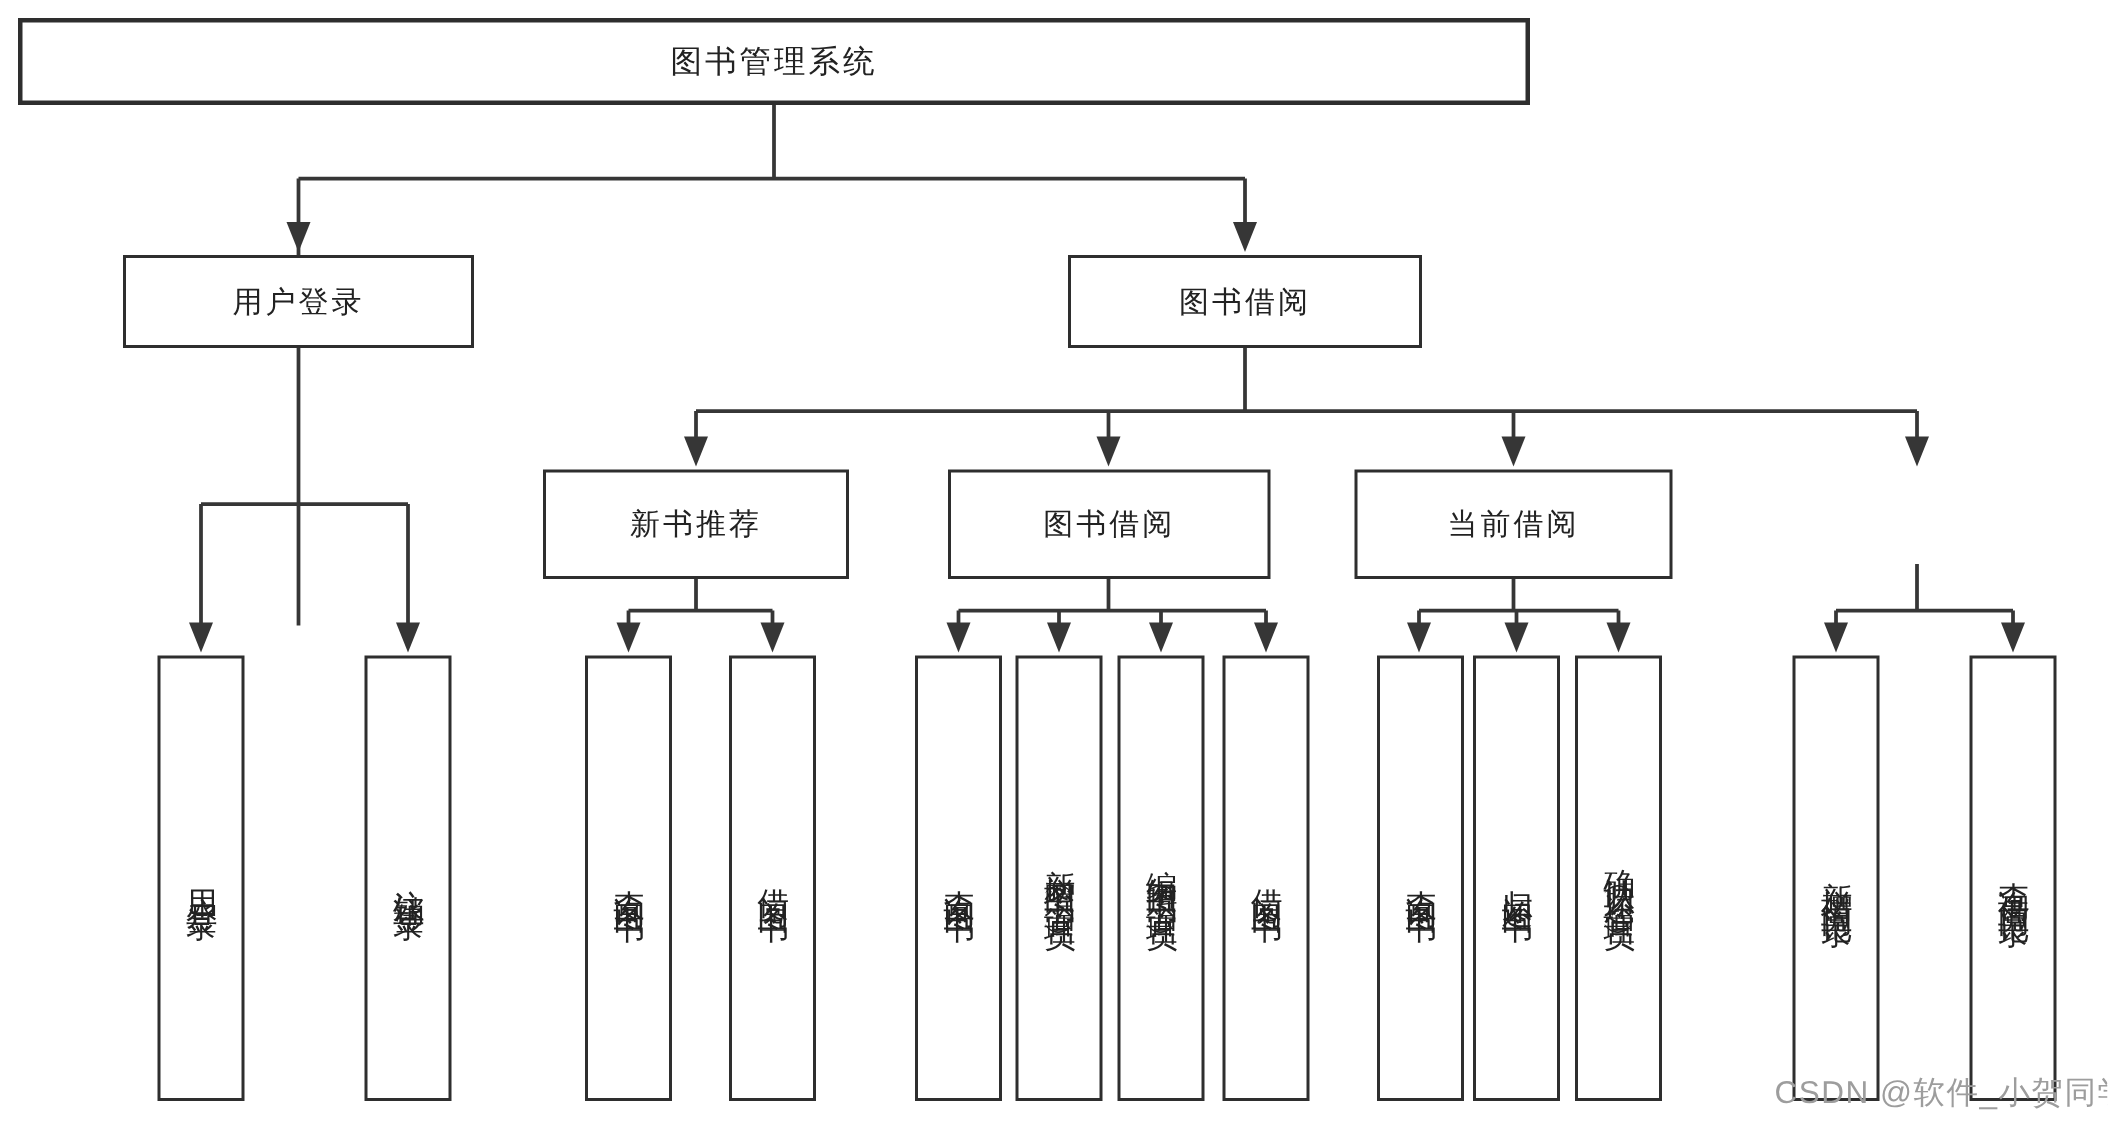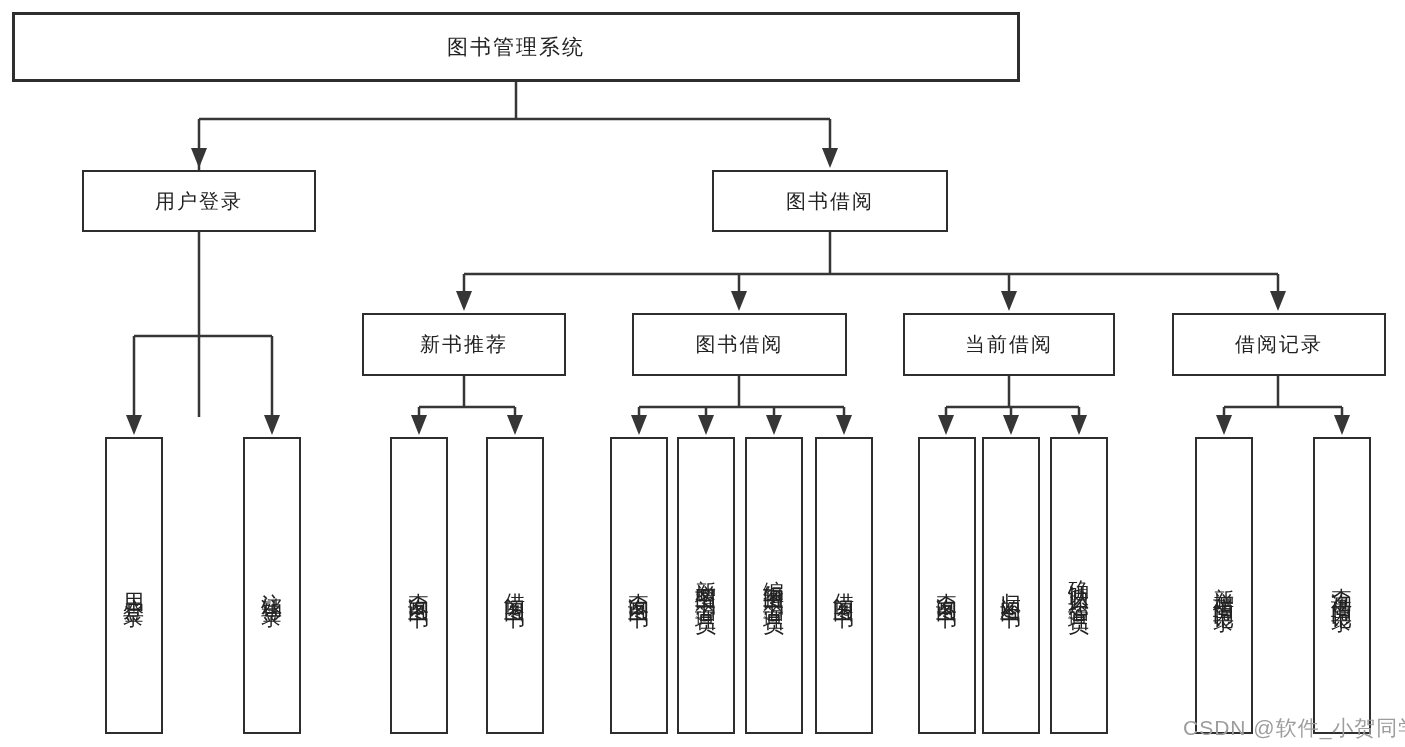--- a/index.html
+++ b/index.html
@@ -29,26 +29,26 @@
     display: flex;
     align-items: center;
     justify-content: center;
     color: #222222;
     font-size: 20px;
     letter-spacing: 2px;
     white-space: nowrap;
   }
   .node.root {
     left: 12px; top: 12px;
-    width: 1008px; height: 70px;
+    width: 1008px; height: 58px;
     border-width: 3px;
     font-size: 21px;
   }
   .node.l2 { top: 170px; height: 62px; }
-  .node.l3 { top: 313px; height: 63px; }
+  .node.l3 { top: 313px; height: 73px; }
   .leaf {
     position: absolute;
     box-sizing: border-box;
     top: 437px;
     width: 58px;
     height: 297px;
     border: 2.5px solid #2e2e2e;
     background: #ffffff;
     display: flex;
     align-items: center;
@@ -111,21 +111,20 @@
   </svg>
 
   <div class="node root">图书管理系统</div>
 
   <div class="node l2" style="left:82px; width:234px;">用户登录</div>
   <div class="node l2" style="left:712px; width:236px;">图书借阅</div>
 
   <div class="node l3" style="left:362px; width:204px;">新书推荐</div>
   <div class="node l3" style="left:632px; width:215px;">图书借阅</div>
   <div class="node l3" style="left:903px; width:212px;">当前借阅</div>
-  <div class="node l3" style="left:1172px; width:214px;">借阅记录</div>
 
   <div class="leaf" style="left:105px;">用户登录</div>
   <div class="leaf" style="left:243px;">注销登录</div>
 
   <div class="leaf" style="left:390px;">查询图书</div>
   <div class="leaf" style="left:486px;">借阅图书</div>
 
   <div class="leaf" style="left:610px;">查询图书</div>
   <div class="leaf" style="left:677px;">新增图书（管理员）</div>
   <div class="leaf" style="left:745px;">编辑图书（管理员）</div>

